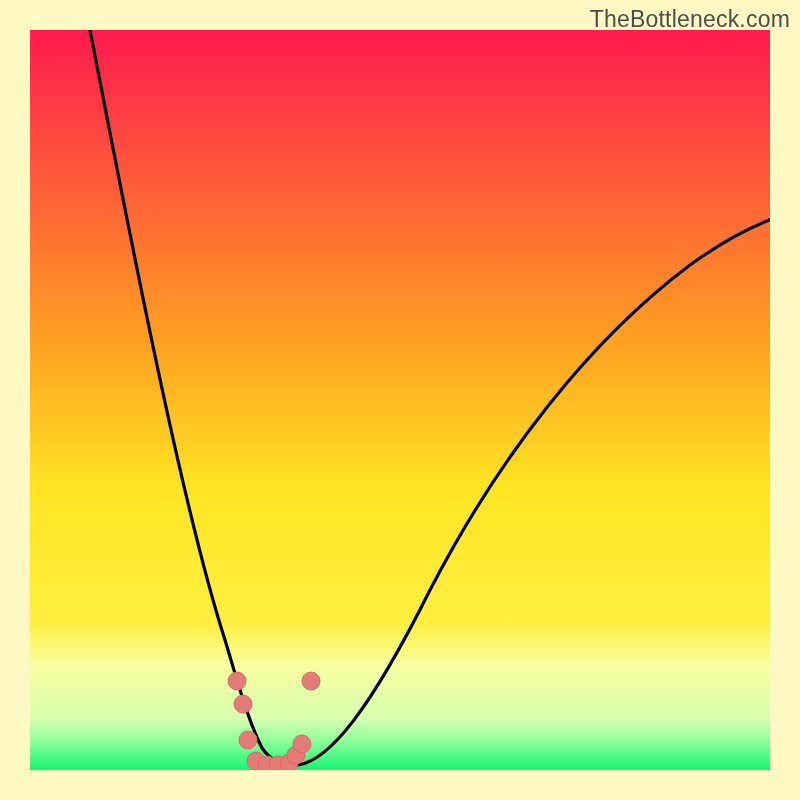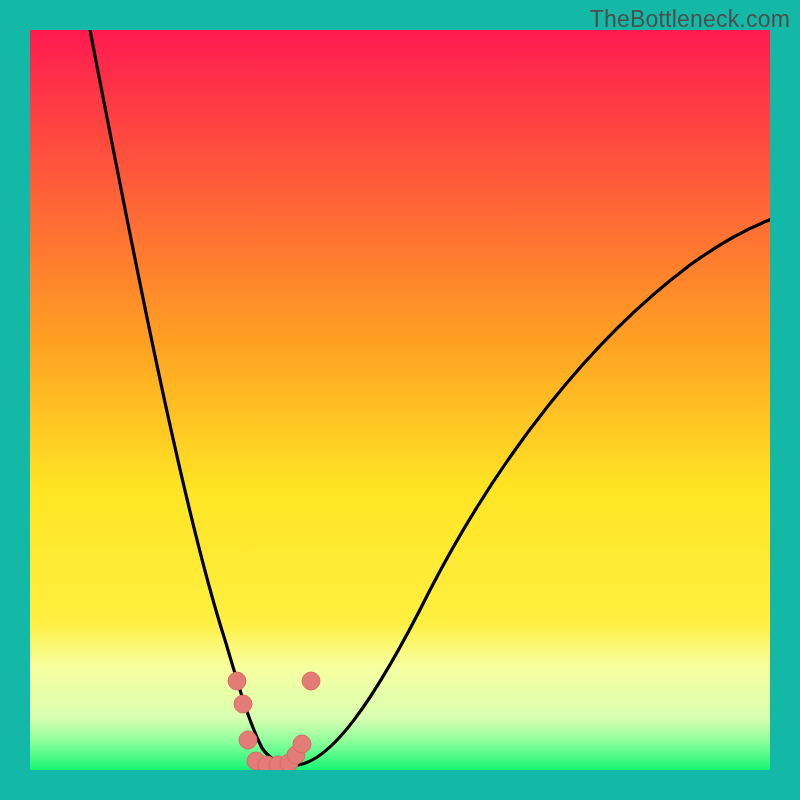--- a/index.html
+++ b/index.html
@@ -10,21 +10,21 @@
     overflow: hidden;
     background: #000;
     font-family: Arial, Helvetica, sans-serif;
   }
   .frame {
     position: absolute;
     top: 0;
     left: 0;
     width: 800px;
     height: 800px;
-    background: #14b8a6;
+    background: #fef9c3;
   }
   .plot {
     position: absolute;
     top: 30px;
     left: 30px;
     width: 740px;
     height: 740px;
   }
   .watermark {
     position: absolute;

